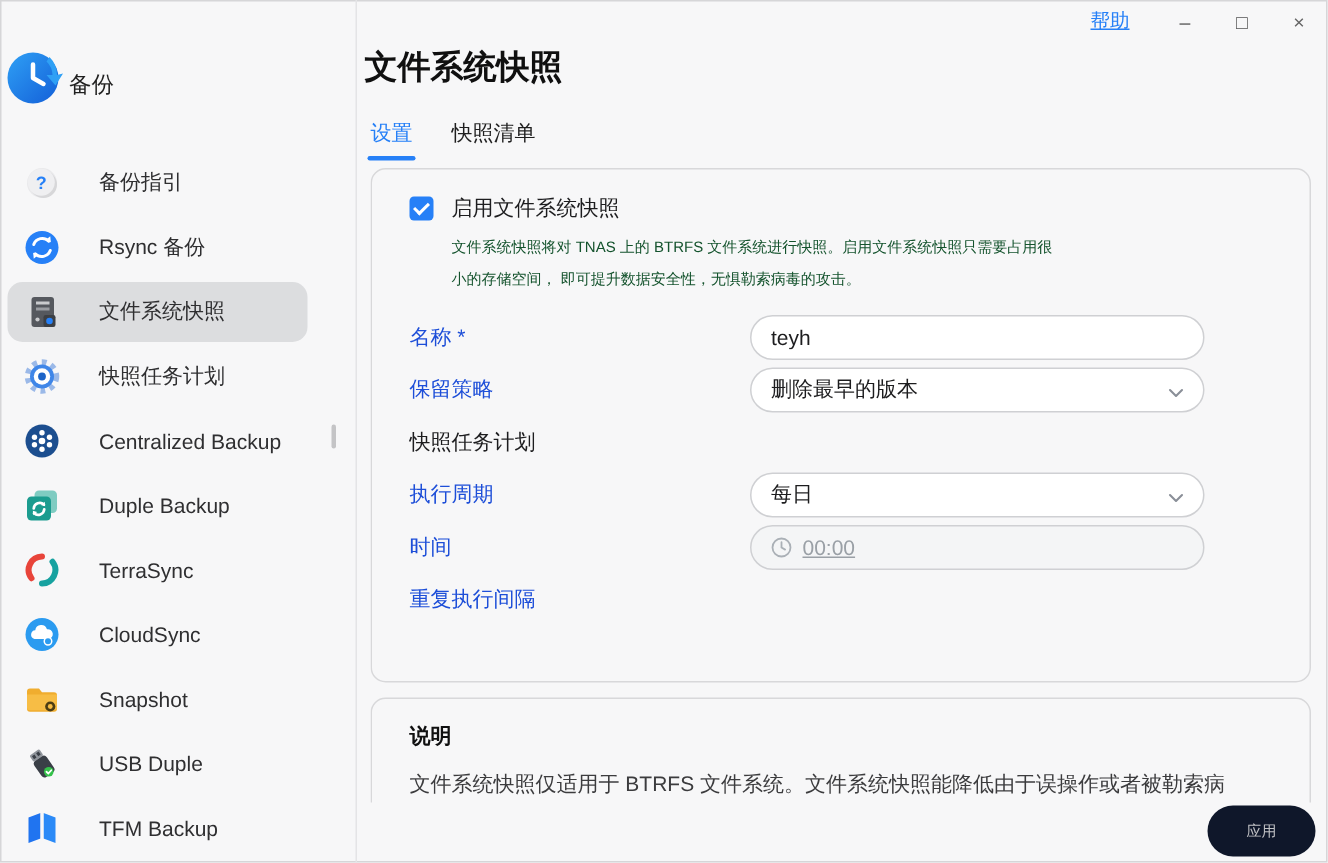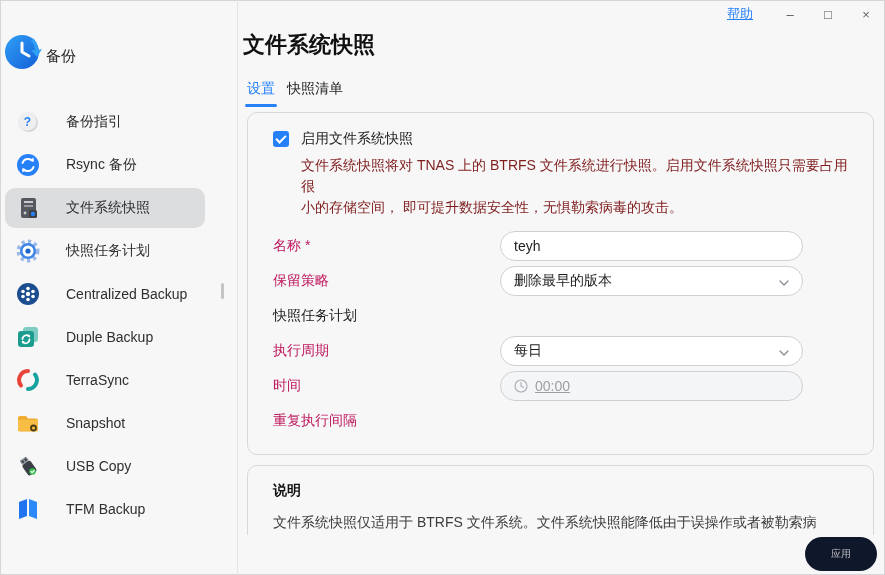--- a/index.html
+++ b/index.html
@@ -22,40 +22,40 @@
   .nav { position:absolute; top:102px; left:0; right:0; }
   .nav-item { display:flex; align-items:center; height:40px; margin:0 0 3px 5px; width:200px;
               padding-left:11px; border-radius:10px; cursor:pointer; }
   .nav-item.selected { background:#dcdddf; }
   .nav-item .ic { width:24px; height:24px; flex:0 0 24px; display:flex; align-items:center; justify-content:center; }
   .nav-item .lbl { margin-left:26px; font-size:14px; color:#2f2f31; white-space:nowrap; }
   .side-scroll-thumb { position:absolute; left:221px; top:283px; width:3px; height:16px; background:#c4c4c6; border-radius:2px; }
   
   .main { position:absolute; left:238px; top:0; right:0; bottom:0; }
   .page-title { position:absolute; left:5px; top:30px; font-size:22px; font-weight:bold; color:#101010; }
-  .tabs { position:absolute; left:9px; top:80px; display:flex; gap:12px;text-align:center; }
+  .tabs { position:absolute; left:9px; top:80px; display:flex; gap:26px;text-align:center; }
   .tab { font-size:14px; color:#1f1f1f; padding-bottom:9px; position:relative; cursor:pointer; }
   .tab.active { color:#2680f7; }
   .tab.active::after { content:""; position:absolute; left:-2px; right:-2px; bottom:0; height:3px;
                        background:#2680f7; border-radius:2px; }
   .scroll-area { position:absolute; left:9px; top:112px; width:627px; height:423px; overflow:hidden; }
   .panel { border:1px solid #d8d8da; border-radius:10px; width:100%; }
   .panel.form-panel { height:343px; padding:17px 24px 0 25px; }
   .panel.note-panel { margin-top:10px; height:120px; padding:16px 24px 0 25px; }
   
   .enable-row { display:flex; align-items:center; }
   .checkbox { width:16px; height:16px; border-radius:3px; background:#2680f7; position:relative; flex:0 0 16px; cursor:pointer; }
   .checkbox::after { content:""; position:absolute; left:5px; top:2px; width:4px; height:8px;
                      border:solid #fff; border-width:0 2px 2px 0; transform:rotate(45deg); }
   .enable-label { margin-left:12px; font-size:14px; color:#1d1d1f; }
-  .enable-desc { margin:7px 0 0 28px; font-size:14px; line-height:21px; color:#7f1d1d; }
+  .enable-desc { margin:7px 0 0 28px; font-size:10px; line-height:21px; color:#14532d; }
   
   .rows { margin-top:13px; }
   .frow { display:flex; align-items:center; height:30px; margin-bottom:5px; }
-  .frow .flabel { width:227px; font-size:14px; color:#be185d; }
+  .frow .flabel { width:227px; font-size:14px; color:#1d4ed8; }
   .control { width:303px; height:30px; border:1px solid #cfd0d3; border-radius:15px; background:#fff;
              display:flex; align-items:center; padding:0 13px; font-size:14px; color:#1d1d1f; position:relative; }
   .control input { border:none; outline:none; background:transparent; font:inherit; color:inherit; width:100%; }
   .control.select { cursor:pointer; }
   .control.select .chev { position:absolute; right:12px; top:9px; }
   .control.disabled { background:#f4f5f6; color:#9aa0a6;text-decoration:underline; }
   .control.disabled .clock { margin-right:7px; display:flex; }
   .section-label { font-size:14px; color:#1d1d1f; }
   
   .note-head { font-size:14px; font-weight:bold; color:#101010; }
@@ -179,20 +179,31 @@
     <div class="nav-item">
       <span class="ic">
         <svg width="24" height="24" viewBox="0 0 24 24">
           <path d="M12 3 a9 9 0 0 0 -7 14.5" stroke="#e8443a" stroke-width="4" fill="none" stroke-linecap="round"></path>
           <path d="M12 21 a9 9 0 0 0 7 -14.5" stroke="#17a2a0" stroke-width="4" fill="none" stroke-linecap="round"></path>
         </svg>
       </span>
       <span class="lbl">TerraSync</span>
     </div>
 
+    <div class="nav-item">
+      <span class="ic">
+        <svg width="24" height="24" viewBox="0 0 24 24">
+          <circle cx="12" cy="12" r="11" fill="#2b9bf0"></circle>
+          <path d="M7 15 a3 3 0 0 1 0.5 -5.9 a4 4 0 0 1 7.8 -0.6 a3 3 0 0 1 1.2 6.5 z" fill="#fff"></path>
+          <circle cx="16" cy="16.5" r="2.5" fill="#2b9bf0"></circle>
+          <circle cx="16" cy="16.5" r="2.5" fill="none" stroke="#fff" stroke-width="1"></circle>
+        </svg>
+      </span>
+      <span class="lbl">CloudSync</span>
+    </div>
 
     <div class="nav-item">
       <span class="ic">
         <svg width="24" height="24" viewBox="0 0 24 24">
           <path d="M2 7 a2 2 0 0 1 2 -2 h6 l2 2.5 h8 a2 2 0 0 1 2 2 v9 a2 2 0 0 1 -2 2 h-16 a2 2 0 0 1 -2 -2 z" fill="#f0ad2f"></path>
           <path d="M2 9 h20 v8.5 a2 2 0 0 1 -2 2 h-16 a2 2 0 0 1 -2 -2 z" fill="#f7bd45"></path>
           <circle cx="17.5" cy="17" r="3.4" fill="#4c3d14"></circle>
           <circle cx="17.5" cy="17" r="1.6" fill="#f7bd45"></circle>
         </svg>
       </span>
@@ -205,21 +216,21 @@
           <g transform="rotate(-35 12 12)">
             <rect x="8" y="3" width="8" height="5" rx="1" fill="#8f949b"></rect>
             <rect x="9.3" y="4.2" width="2" height="2.4" fill="#3a3f47"></rect>
             <rect x="12.7" y="4.2" width="2" height="2.4" fill="#3a3f47"></rect>
             <rect x="7" y="8" width="10" height="13" rx="2.5" fill="#3a3f47"></rect>
           </g>
           <circle cx="16.5" cy="17.5" r="3.2" fill="#35c24a"></circle>
           <path d="M15 17.5 l1.2 1.2 2 -2.2" stroke="#fff" stroke-width="1.2" fill="none" stroke-linecap="round"></path>
         </svg>
       </span>
-      <span class="lbl">USB Copy</span>
+      <span class="lbl">USB Duple</span>
     </div>
 
     <div class="nav-item">
       <span class="ic">
         <svg width="24" height="24" viewBox="0 0 24 24">
           <path d="M3 5 l8 -3 v17 l-8 3 z" fill="#2074f0"></path>
           <path d="M13 2 l8 3 v17 l-8 -3 z" fill="#2b8af7"></path>
           <rect x="11" y="2" width="2" height="19" fill="#f7f7f8"></rect>
         </svg>
       </span>

